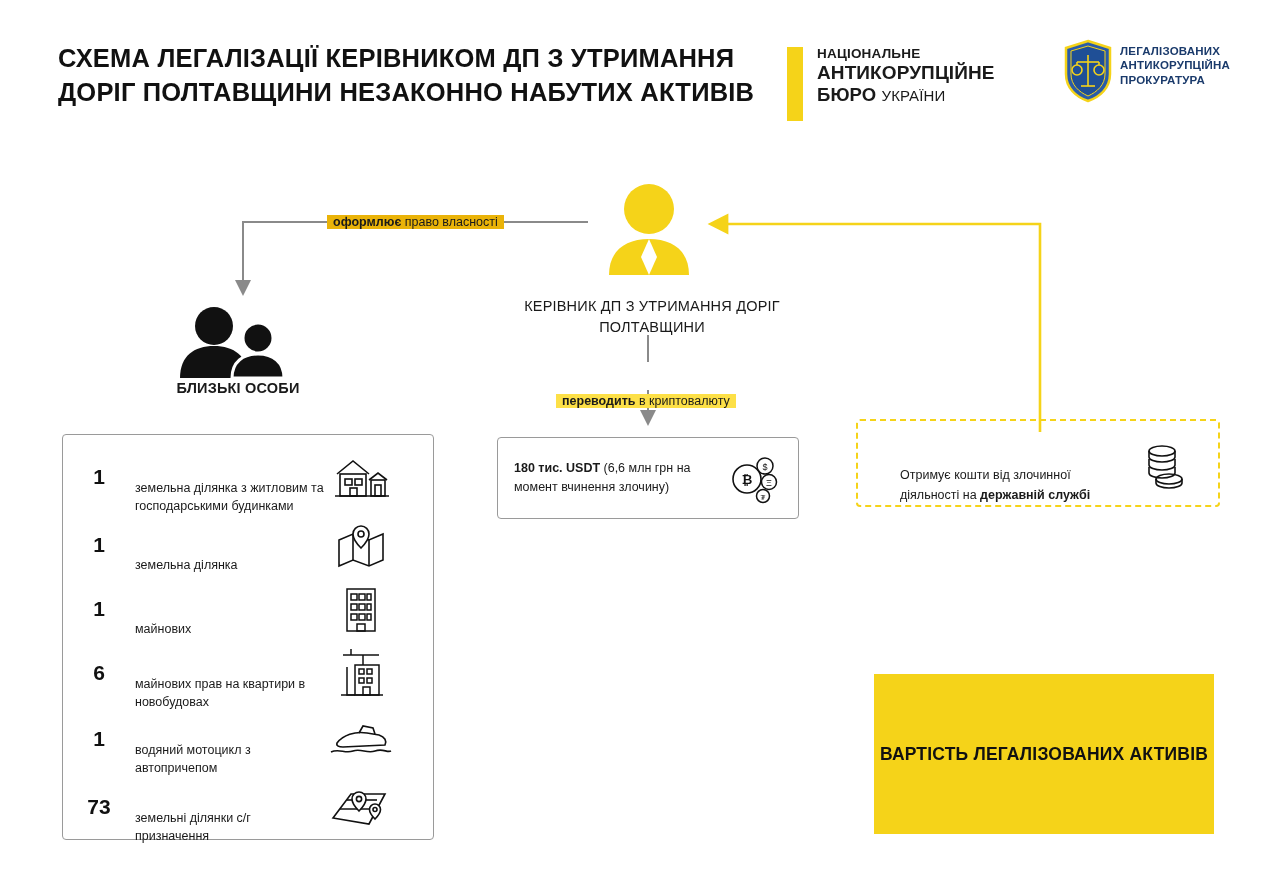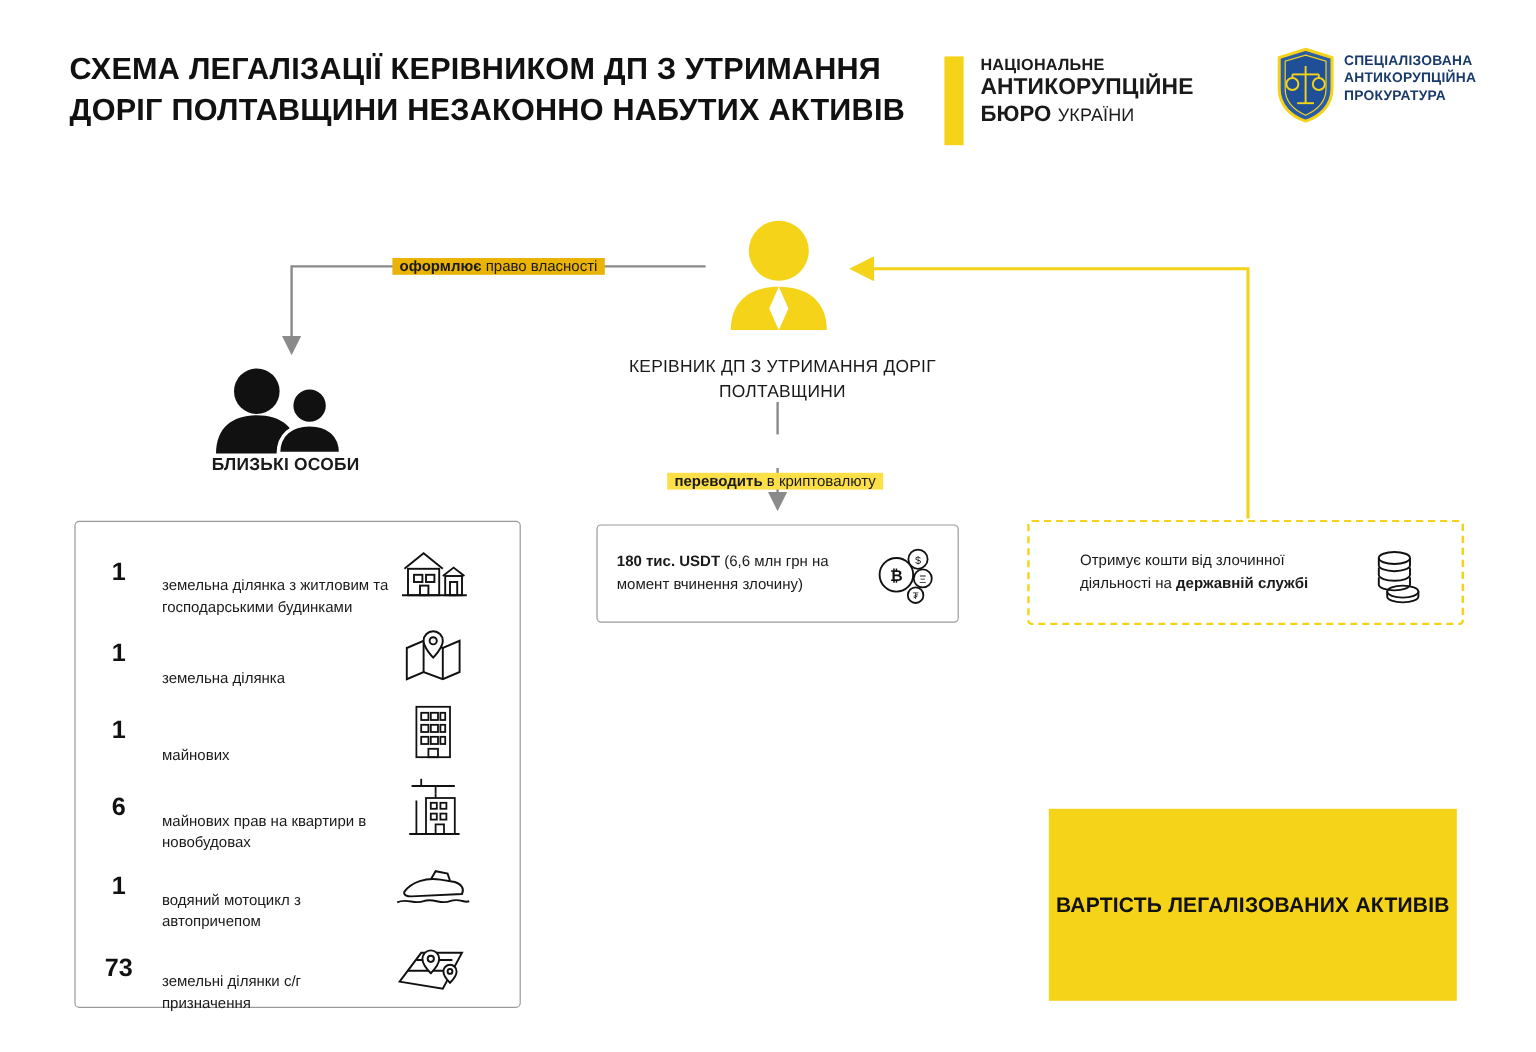--- a/index.html
+++ b/index.html
@@ -150,25 +150,25 @@
     padding-left: 16px;
     width: 200px;
   }
   #usdt-text b { font-weight: bold; }
   #coins-icon {
     position: absolute; right: 22px; top: 18px; width: 46px; height: 46px;
   }
 
   #corrupt-box {
     position: absolute;
-    left: 856px; top: 433px; width: 364px; height: 88px;
+    left: 856px; top: 419px; width: 364px; height: 88px;
     border: 2px dashed #f5d319;
     border-radius: 4px;
     box-sizing: border-box;
-    display: flex; align-items: center;
+    display: flex; align-items: flex-end;
   }
   #corrupt-text {
     font-size: 12.5px;
     line-height: 1.55;
     padding-left: 42px;
     width: 210px;
   }
   #corrupt-text b { font-weight: bold; }
   #stack-icon {
     position: absolute; right: 30px; top: 20px; width: 52px; height: 46px;
@@ -257,21 +257,21 @@
       <line x1="24" y1="15" x2="24" y2="46"></line>
       <line x1="13" y1="22" x2="35" y2="22"></line>
       <circle cx="13" cy="30" r="5"></circle>
       <circle cx="35" cy="30" r="5"></circle>
       <line x1="13" y1="22" x2="13" y2="25"></line>
       <line x1="35" y1="22" x2="35" y2="25"></line>
       <line x1="17" y1="46" x2="31" y2="46"></line>
     </g>
   </svg>
   <div class="sap-text">
-    <div>СПЕЦІАЛІЗОВАНА</div>
+    <div>ЛЕГАЛІЗОВАНИХ</div>
     <div>АНТИКОРУПЦІЙНА</div>
     <div>ПРОКУРАТУРА</div>
   </div>
 </div>
 
 <svg class="arrows" viewBox="0 0 1280 877">
   <defs>
     <marker id="ah-gray" markerWidth="10" markerHeight="10" refX="5" refY="5" orient="auto">
       <path d="M1,1 L9,5 L1,9 z" fill="#8a8a8a"></path>
     </marker>

